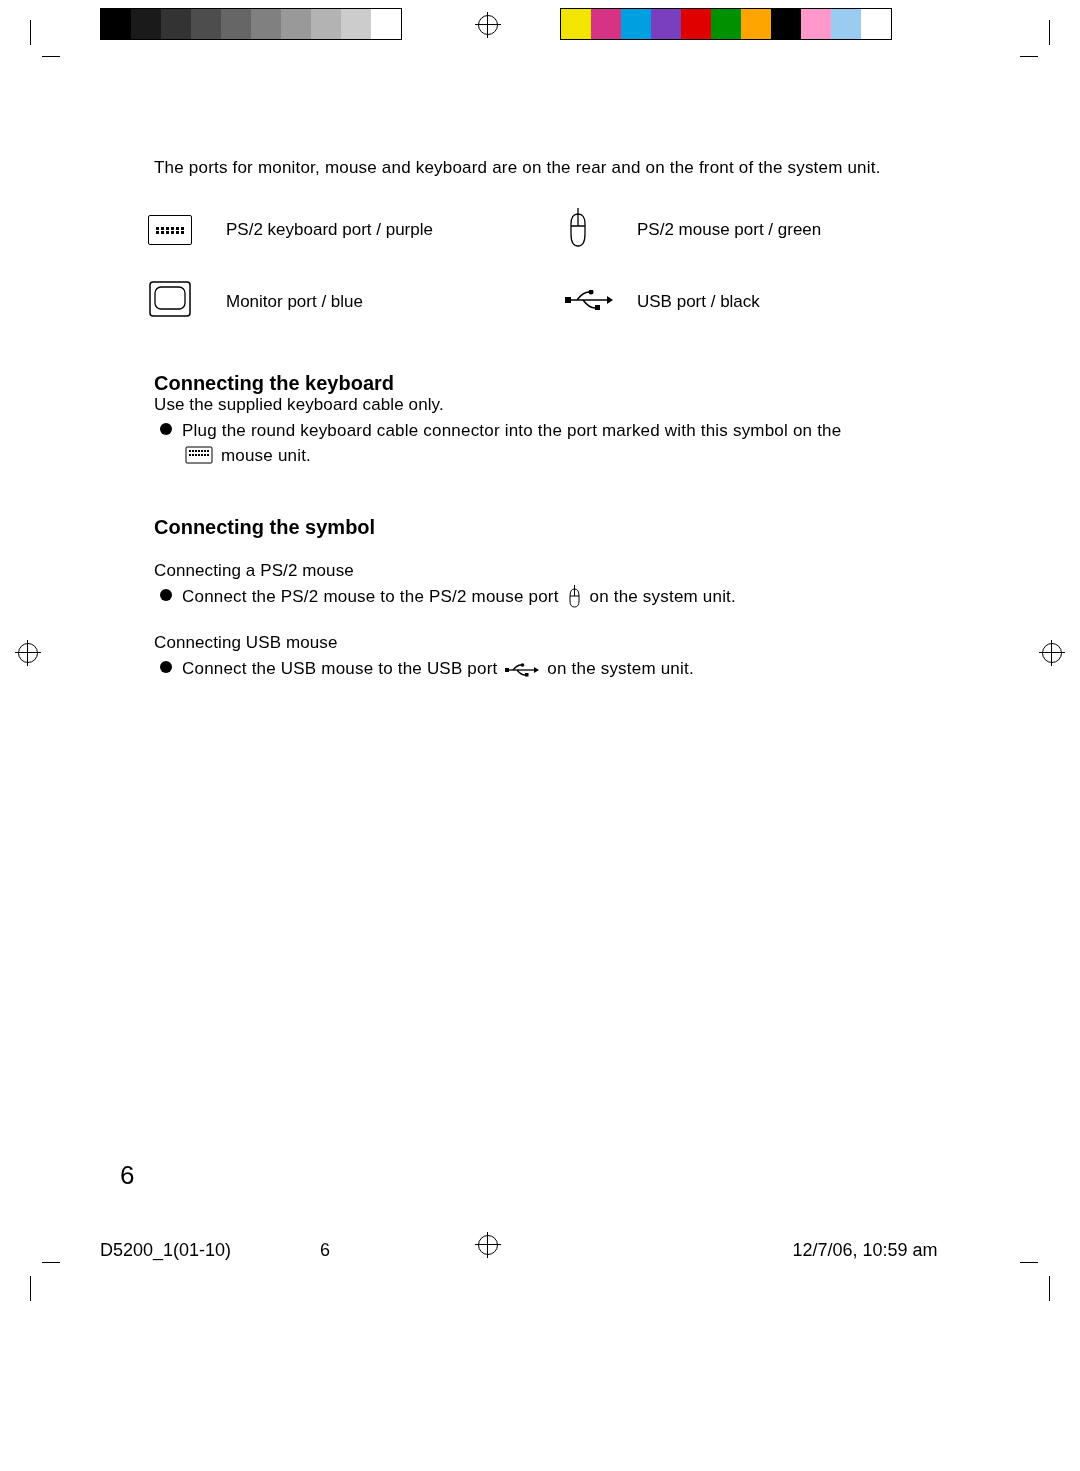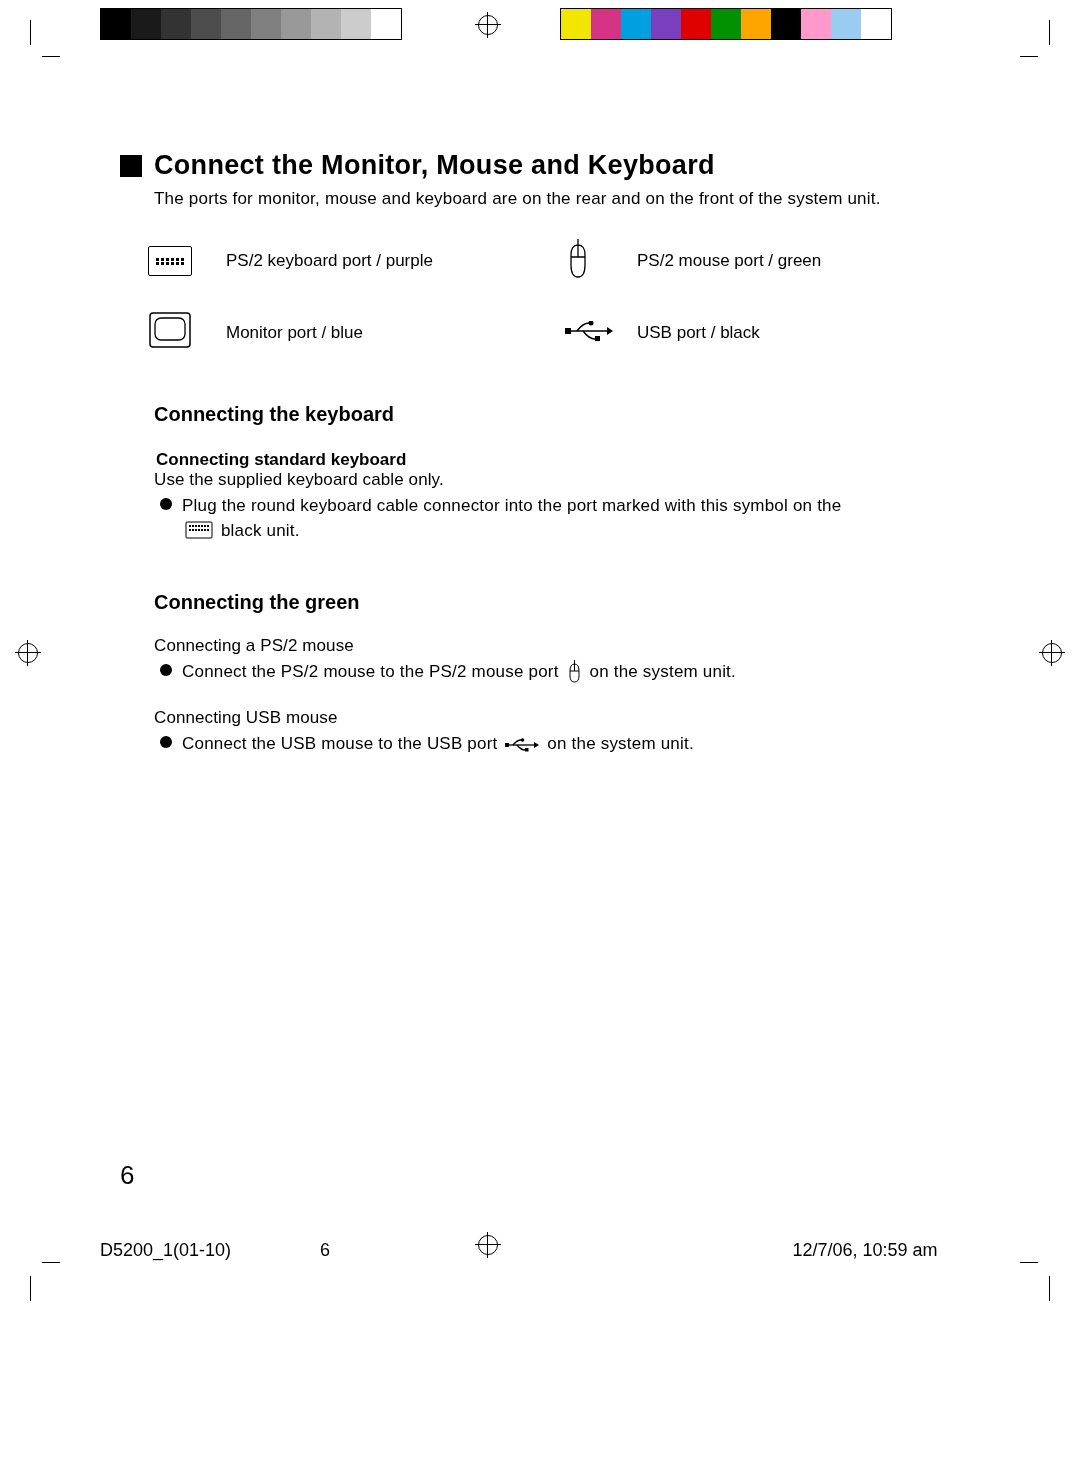--- a/index.html
+++ b/index.html
@@ -111,24 +111,20 @@
       <div style="background: rgb(225, 0, 0);"></div>
       <div style="background: rgb(0, 144, 0);"></div>
       <div style="background: rgb(255, 165, 0);"></div>
       <div style="background: rgb(0, 0, 0);"></div>
       <div style="background: rgb(255, 153, 204);"></div>
       <div style="background: rgb(153, 204, 240);"></div>
       <div style="background: rgb(255, 255, 255);"></div>
     </div>
 
 <div class="content">
-  <div class="h1-row">
-    <div class="h1-bullet"></div>
-    <h1>Connect the Monitor, Mouse and Keyboard</h1>
-  </div>
   <p class="intro">The ports for monitor, mouse and keyboard are on the rear and on the front of the system unit.</p>
 
   <div class="port-grid">
 
     <div>
       <div class="icon-box">
         <div class="row">
               <span class="key"></span>
               <span class="key"></span>
               <span class="key"></span>
@@ -172,21 +168,20 @@
         <circle cx="26" cy="2" r="2.5" fill="#000"></circle>
         <path d="M18 10 Q24 18 30 18" fill="none" stroke="#000" stroke-width="1.5"></path>
         <rect x="30" y="15" width="5" height="5" fill="#000"></rect>
       </svg>
     </div>
     <div class="lbl">USB port / black</div>
   </div>
 
   <h2>Connecting the keyboard</h2>
   <div class="sec body-block">
-    <h3>Connecting standard keyboard</h3>
     <p class="plain">Use the supplied keyboard cable only.</p>
     <div class="bullet-row">
       <div class="bullet-dot"></div>
       <div class="bullet-text">
         <span>Plug the round keyboard cable connector into the port marked with this symbol on the</span><br>
         <span class="inline-icon">
           <svg width="28" height="18" viewBox="0 0 28 18" style="vertical-align:-3px;">
             <rect x="1" y="1" width="26" height="16" rx="1" fill="none" stroke="#000" stroke-width="1"></rect>
             <g fill="#000">
               <rect x="4" y="4" width="2" height="2"></rect>
@@ -199,26 +194,26 @@
               <rect x="4" y="8" width="2" height="2"></rect>
                   <rect x="7" y="8" width="2" height="2"></rect>
                   <rect x="10" y="8" width="2" height="2"></rect>
                   <rect x="13" y="8" width="2" height="2"></rect>
                   <rect x="16" y="8" width="2" height="2"></rect>
                   <rect x="19" y="8" width="2" height="2"></rect>
                   <rect x="22" y="8" width="2" height="2"></rect>
             </g>
           </svg>
         </span>
-        <span>black unit.</span>
+        <span>mouse unit.</span>
       </div>
     </div>
   </div>
 
-  <h2>Connecting the green</h2>
+  <h2>Connecting the symbol</h2>
   <div class="sec body-block">
     <p class="plain" style="margin-top:22px;">Connecting a PS/2 mouse</p>
     <div class="bullet-row">
       <div class="bullet-dot"></div>
       <div class="bullet-text">
         <span>Connect the PS/2 mouse to the PS/2 mouse port</span>
         <span class="inline-icon">
           <svg width="15" height="24" viewBox="0 0 15 24" style="vertical-align:-6px;">
             <path d="M7.5 0 v4 M7.5 4 Q3 4 3 11 v5 Q3 22 7.5 22 Q12 22 12 16 v-5 Q12 4 7.5 4 M7.5 4 v7 M3 11 h9" fill="none" stroke="#000" stroke-width="1"></path>
           </svg>

